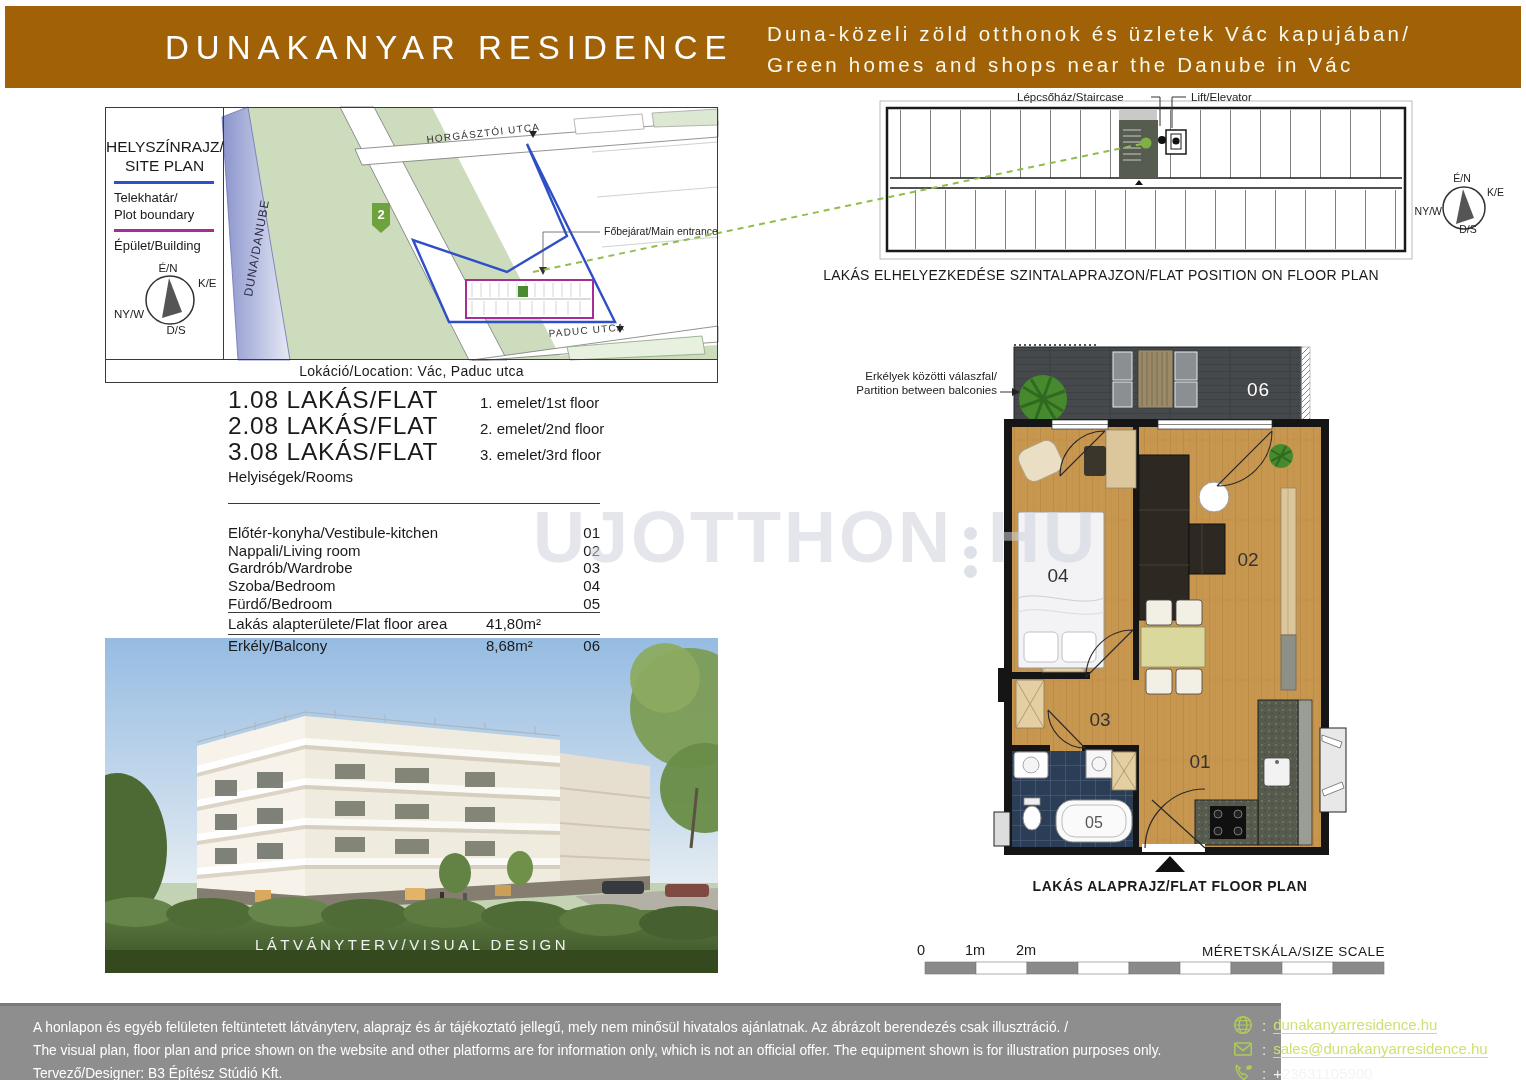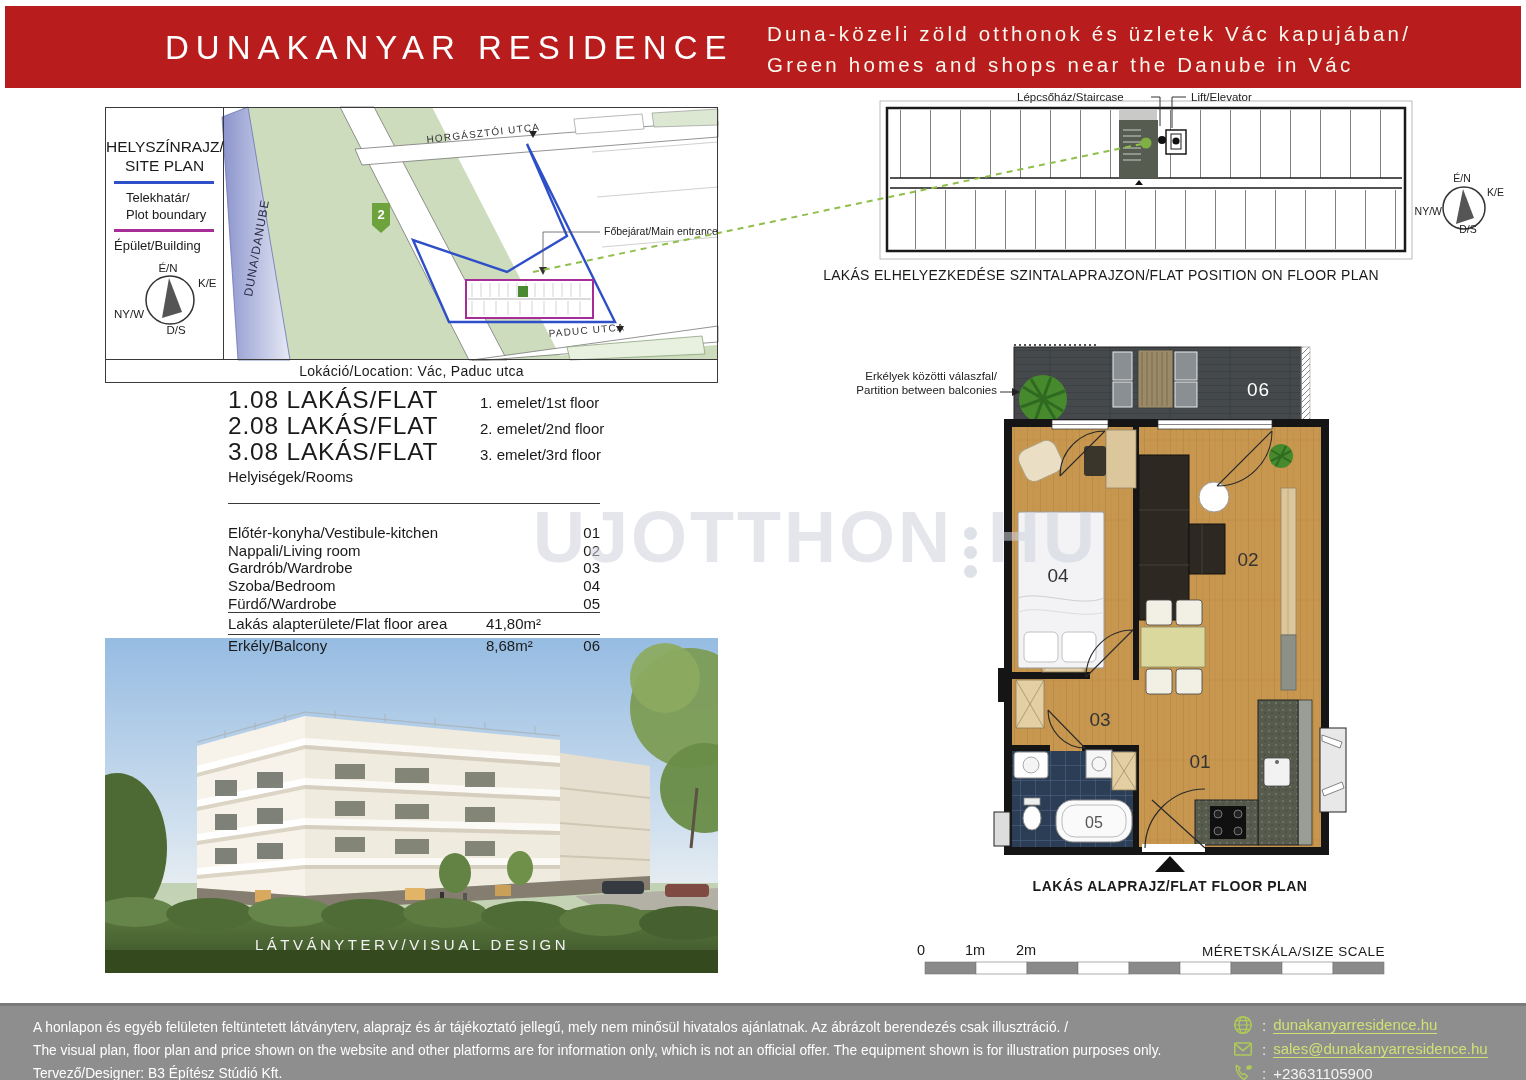--- a/index.html
+++ b/index.html
@@ -1,20 +1,20 @@
 <!DOCTYPE html>
 <html><head>
 <meta charset="utf-8">
 <style>
   html,body{margin:0;padding:0;background:#fff;}
   #page{position:relative;width:1526px;height:1080px;background:#fff;overflow:hidden;
         font-family:"Liberation Sans", sans-serif;color:#1a1a1a;}
   .abs{position:absolute;}
   
-  #header{left:5px;top:6px;width:1516px;height:82px;background:#b91c1c;z-index:2;}
+  #header{left:5px;top:6px;width:1516px;height:82px;background:#a16207;z-index:2;}
   #header .title{position:absolute;left:160px;top:23px;width:500px;text-align:center;
     font-size:33px;letter-spacing:7px;font-weight:500;color:#fff;white-space:nowrap;}
   #header .tagline{position:absolute;left:762px;top:12px;color:#f7f9ee;font-size:20.5px;
     letter-spacing:3.2px;line-height:31px;font-weight:400;white-space:nowrap;}
   
   #sitepanel{left:105px;top:107px;width:613px;height:276px;border:1px solid #3a3a3a;
     z-index:2;background:transparent;box-sizing:border-box;}
   #legend{position:absolute;left:0;top:0;width:117px;height:252px;border-right:1px solid #3a3a3a;}
   #legend .ltitle{position:absolute;top:29px;left:0;width:117px;text-align:center;
     font-size:15.5px;line-height:19px;font-weight:500;}
@@ -36,21 +36,21 @@
   #watermark{left:533px;top:496px;z-index:4;display:flex;align-items:flex-end;pointer-events:none;}
   #watermark .wm{font-size:72px;font-weight:700;letter-spacing:3px;color:rgba(206,209,220,.55);}
   #watermark .dots{display:flex;flex-direction:column;gap:6px;margin:0 11px;}
   #watermark .dots i{width:13px;height:13px;border-radius:50%;background:rgba(206,209,220,.65);}
   
   .plabel{z-index:2;font-size:11.5px;line-height:14px;color:#222;}
   #partlabel{left:855px;top:369px;width:142px;text-align:right;}
   #stairlabel{left:1017px;top:90px;white-space:nowrap;}
   #liftlabel{left:1191px;top:90px;white-space:nowrap;}
   
-  #footer{left:0;top:1003px;width:1526px;height:77px;background:#8e8e8e;border-top:3px solid #7b7b7b;
+  #footer{left:0;top:1003px;width:1281px;height:77px;background:#8e8e8e;border-top:3px solid #7b7b7b;
     z-index:2;box-sizing:border-box;color:#fff;}
   #footer .ftext{position:absolute;left:33px;top:10px;font-size:13.8px;line-height:23px;white-space:nowrap;}
   #contacts{position:absolute;left:1232px;top:7px;}
   .contact-row{display:flex;align-items:center;height:24px;}
   .contact-row .cicon{width:22px;height:22px;margin-right:8px;}
   .contact-row .sep{color:#ececec;margin-right:7px;font-size:15px;}
   .contact-row a{color:#cfe174;font-size:15px;text-decoration:none;border-bottom:1px solid #cfe174;}
   .contact-row .phone{color:#f4f4f4;font-size:15px;}
   svg text{font-family:"Liberation Sans", sans-serif;}
   #drawings{left:0;top:0;z-index:1;}
@@ -419,21 +419,21 @@
     </div>
   </div>
 
   <div id="sitepanel" class="abs">
     <div id="legend">
       <div class="ltitle">
         <div>HELYSZÍNRAJZ/</div>
         <div>SITE PLAN</div>
       </div>
       <div class="rule" style="top:73px;background:#2f4fc8;"></div>
-      <div class="ltxt" style="top:81px;margin-left:12px;">
+      <div class="ltxt" style="top:81px;">
         <div>Telekhatár/</div>
         <div>Plot boundary</div>
       </div>
       <div class="rule" style="top:121px;background:#a62c96;"></div>
       <div class="ltxt" style="top:129px;">Épület/Building</div>
     </div>
     <div id="locstrip">Lokáció/Location: Vác, Paduc utca</div>
   </div>
 
   <div id="flats" class="abs">
@@ -467,21 +467,21 @@
       <span>Gardrób/Wardrobe</span>
         <span></span>
       <span class="code">03</span>
     </div>
     <div class="rrow">
       <span>Szoba/Bedroom</span>
         <span></span>
       <span class="code">04</span>
     </div>
     <div class="rrow">
-      <span>Fürdő/Wardrobe</span>
+      <span>Fürdő/Bedroom</span>
         <span></span>
       <span class="code">05</span>
     </div>
     <div class="rrow sum">
       <span>Lakás alapterülete/Flat floor area</span>
       <span>41,80m²</span>
       <span class="code"></span>
     </div>
     <div class="rrow sum">
       <span>Erkély/Balcony</span>

